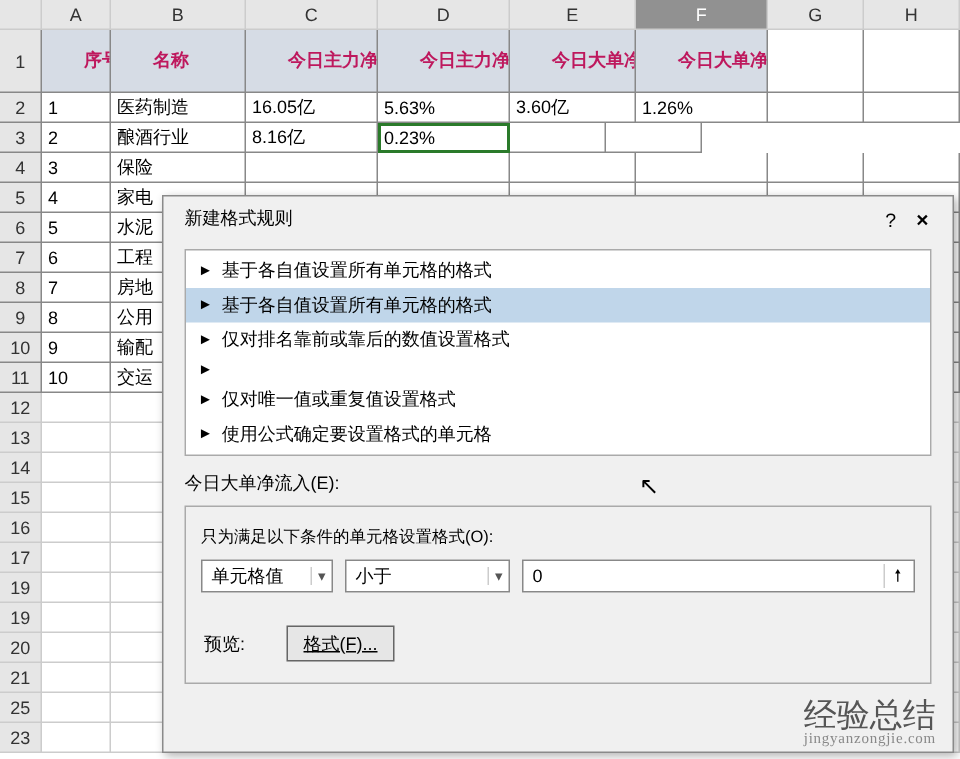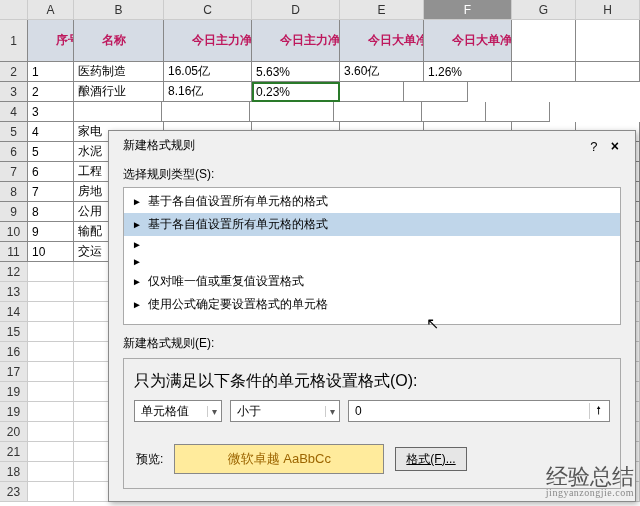--- a/index.html
+++ b/index.html
@@ -34,36 +34,36 @@
   .dlg-close { font-size: 14px; font-weight: bold; padding: 0 6px; cursor: default; }
   .dlg-help { font-size: 13px; padding: 0 4px; }
   .dlg-body { padding: 6px 14px 0 14px; }
   .section-label { margin-bottom: 4px; font-size: 12px; }
   .rule-list { border: 1px solid #aaa; background: #fff; height: 138px; padding: 2px 0; }
   .rule-item { display: flex; align-items: center; padding: 3px 8px; font-size: 12px; gap: 6px; }
   .rule-item.sel { background: #c0d6ea; }
   .arrow { font-size: 10px; }
   .edit-section { margin-top: 10px; }
   .cond-box { border: 1px solid #aaa; padding: 12px 10px 14px 10px; margin-top: 6px; }
-  .cond-label { margin-bottom: 8px; font-size: 16px; }
+  .cond-label { margin-bottom: 8px; font-size: 11px; }
   .cond-row { display: flex; gap: 8px; align-items: flex-start; }
   .combo { display:flex; align-items:center; justify-content:space-between; border: 1px solid #888; background: #fff; height: 22px; padding: 0 4px 0 6px; font-size: 12px; }
   .combo .dd { border-left: 1px solid #ccc; padding-left:4px; font-size:10px; color:#555; }
   .combo.c1 { width: 88px; }
   .combo.c2 { width: 110px; }
   .textbox { flex: 1; display:flex; border: 1px solid #888; background:#fff; height:22px; align-items:center; padding:0 2px 0 6px; font-size:12px; justify-content:space-between; }
   .picker { width: 18px; height: 16px; display:flex; align-items:center; justify-content:center; font-size:11px; border-left:1px solid #ccc; }
-  .preview-row { display:flex; align-items:center; gap: 11px; margin-top: 22px; padding-left: 2px; }
+  .preview-row { display:flex; align-items:center; gap: 28px; margin-top: 22px; padding-left: 2px; }
   .preview-label { font-size:12px; }
   .preview-swatch { width: 210px; height: 30px; background: #ffeb9c; border: 1px solid #888; display:flex; align-items:center; justify-content:center; font-size:13px; color:#9c6500; }
   .fmt-btn { border:1px solid #666; background:#e6e6e6; height:24px; padding: 0 10px; font-size:12px; text-decoration: underline; }
 
   .cursor { position:absolute; left: 426px; top: 314px; font-size: 16px; pointer-events:none; }
 
-  .watermark { position:absolute; right:6px; bottom:8px; font-family: KaiTi, serif; font-size: 22px; color:#555; text-align:center; line-height:1; }
+  .watermark { position:absolute; right:16px; bottom:8px; font-family: KaiTi, serif; font-size: 22px; color:#555; text-align:left; line-height:1; }
   .watermark .sub { font-size: 10px; letter-spacing: 0.5px; font-family: Liberation Serif, serif; color:#888; }
 </style>
 </head>
 <body>
 
 <div class="sheet">
   <div class="col-headers">
     <div class="row-header"></div>
     <div class="col-header w-a">A</div>
     <div class="col-header w-b">B</div>
@@ -104,20 +104,21 @@
         <div class="cell w-a">2</div>
         <div class="cell w-b">酿酒行业</div>
         <div class="cell w-c">8.16亿</div>
         <div class="cell w-f sel-cell">0.23%</div>
         <div class="cell w-g"></div>
         <div class="cell w-h"></div>
       </div>
       <div class="row thick-grid">
         <div class="row-header">4</div>
         <div class="cell w-a">3</div>
+        <div class="cell w-b">保险</div>
         <div class="cell w-c"></div>
         <div class="cell w-d"></div>
         <div class="cell w-e"></div>
         <div class="cell w-f"></div>
         <div class="cell w-g"></div>
         <div class="cell w-h"></div>
       </div>
       <div class="row thick-grid">
         <div class="row-header">5</div>
         <div class="cell w-a">4</div>
@@ -301,21 +302,21 @@
         <div class="cell w-a"></div>
         <div class="cell w-b"></div>
         <div class="cell w-c"></div>
         <div class="cell w-d"></div>
         <div class="cell w-e"></div>
         <div class="cell w-f"></div>
         <div class="cell w-g"></div>
         <div class="cell w-h"></div>
       </div>
       <div class="row">
-        <div class="row-header">18</div>
+        <div class="row-header">25</div>
         <div class="cell w-a"></div>
         <div class="cell w-b"></div>
         <div class="cell w-c"></div>
         <div class="cell w-d"></div>
         <div class="cell w-e"></div>
         <div class="cell w-f"></div>
         <div class="cell w-g"></div>
         <div class="cell w-h"></div>
       </div>
       <div class="row">
@@ -334,67 +335,66 @@
 
 <div class="dialog">
   <div class="dlg-title">
     <span>新建格式规则</span>
     <span>
       <span class="dlg-help">?</span>
       <span class="dlg-close">×</span>
     </span>
   </div>
   <div class="dlg-body">
-    <div class="section-label">选择规则类型(S):</div>
     <div class="rule-list" id="rule-list">
         <div class="rule-item">
           <span class="arrow">►</span>
           <span>基于各自值设置所有单元格的格式</span>
         </div>
         <div class="rule-item sel">
           <span class="arrow">►</span>
           <span>基于各自值设置所有单元格的格式</span>
         </div>
         <div class="rule-item">
           <span class="arrow">►</span>
+          <span>仅对排名靠前或靠后的数值设置格式</span>
         </div>
         <div class="rule-item">
           <span class="arrow">►</span>
         </div>
         <div class="rule-item">
           <span class="arrow">►</span>
           <span>仅对唯一值或重复值设置格式</span>
         </div>
         <div class="rule-item">
           <span class="arrow">►</span>
           <span>使用公式确定要设置格式的单元格</span>
         </div>
       </div>
 
     <div class="edit-section">
-      <div class="section-label">新建格式规则(E):</div>
+      <div class="section-label">今日大单净流入(E):</div>
       <div class="cond-box">
         <div class="cond-label">只为满足以下条件的单元格设置格式(O):</div>
         <div class="cond-row">
           <div class="combo c1">
             <span>单元格值</span>
             <span class="dd">▾</span>
           </div>
           <div class="combo c2">
             <span>小于</span>
             <span class="dd">▾</span>
           </div>
           <div class="textbox">
             <span>0</span>
             <span class="picker">🠕</span>
           </div>
         </div>
         <div class="preview-row">
           <span class="preview-label">预览:</span>
-          <div class="preview-swatch">微软卓越 AaBbCc</div>
           <button class="fmt-btn">格式(F)...</button>
         </div>
       </div>
     </div>
   </div>
 </div>
 
 <div class="cursor">↖</div>
 
 <div class="watermark">

